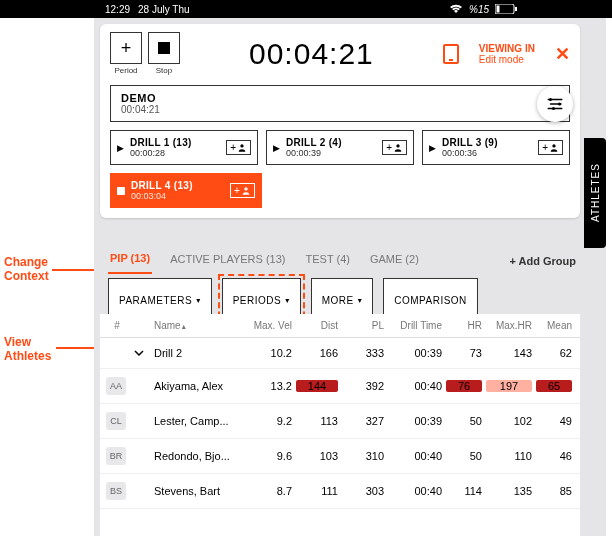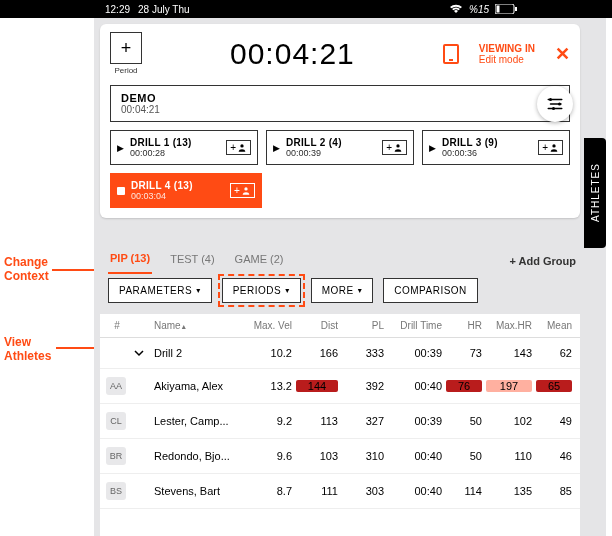--- a/index.html
+++ b/index.html
@@ -45,21 +45,21 @@
   .drillcard.active .play { width:8px; height:8px; background:#fff; border-radius:1px; }
 
   
   .tabsrow { position:absolute; top:230px; left:14px; right:30px; display:flex; gap:16px; align-items:center; font-size:11px; color:#777; border-bottom:1px solid transparent;}
   .tabsrow .tab { padding:4px 2px 8px; cursor:pointer; }
   .tabsrow .tab.active { color:#ff4b14; border-bottom:2px solid #ff4b14; font-weight:600; }
   .tabsrow .addgrp { margin-left:auto; color:#333; font-weight:600; }
 
   
   .filterrow { position:absolute; top:260px; left:14px; right:30px; display:flex; gap:10px; }
-  .fbtn { border:1px solid #333; background:#fff; padding:6px 10px; font-size:10px; letter-spacing:.5px; display:flex; align-items:center; gap:4px; cursor:pointer;}
+  .fbtn { border:1px solid #333; background:#fff; padding:16px 10px; font-size:10px; letter-spacing:.5px; display:flex; align-items:center; gap:4px; cursor:pointer;}
   .fbtn.periods { outline:2px dashed #ff4b14; outline-offset:2px; }
   .chev { font-size:8px; }
 
   
   .tablewrap { position:absolute; top:296px; left:6px; right:26px; bottom:0; background:#fff; overflow:hidden; font-size:11px; }
   .thead, .trow { display:grid; grid-template-columns:26px 22px 92px 50px 46px 46px 58px 40px 50px 40px; align-items:center; }
   .thead { color:#777; font-size:10px; padding:6px 4px; border-bottom:1px solid #ddd; }
   .thead div, .trow div { padding:0 2px; white-space:nowrap; overflow:hidden; text-overflow:ellipsis; }
   .thead .num { text-align:center;}
   .thead .r, .trow .r { text-align:right; }
@@ -125,20 +125,26 @@
 
   <div class="topcard">
     <div class="toprow">
       <div class="sqbtns">
         <div class="sqcol">
           <div class="sqbtn">
               <span>+</span>
             </div>
           <div class="sqlbl">Period</div>
         </div>
+        <div class="sqcol">
+          <div class="sqbtn">
+              <span style="width:12px;height:12px;background:#000;display:block;"></span>
+            </div>
+          <div class="sqlbl">Stop</div>
+        </div>
       </div>
       <div class="timer">00:04:21</div>
       <div class="viewmode">
         <div class="dev"></div>
         <div>
           <div style="font-weight:600;">VIEWING IN</div>
           <div>Edit mode</div>
         </div>
         <div class="close">✕</div>
       </div>
@@ -202,20 +208,21 @@
           <div class="add">+<svg width="10" height="10" viewBox="0 0 24 24">
               <circle cx="12" cy="7" r="4" fill="currentColor"></circle>
               <path d="M4 21c0-4 4-6 8-6s8 2 8 6" fill="currentColor"></path>
             </svg></div>
         </div>
       </div>
   </div>
 
   <div class="tabsrow" id="tabsrow">
       <span class="tab active">PIP (13)</span>
+      <span class="tab">ACTIVE PLAYERS (13)</span>
       <span class="tab">TEST (4)</span>
       <span class="tab">GAME (2)</span>
       <span class="addgrp">+ Add Group</span>
     </div>
 
   <div class="filterrow">
     <div class="fbtn">
         <span>PARAMETERS</span>
         <span class="chev">▾</span>
       </div>

